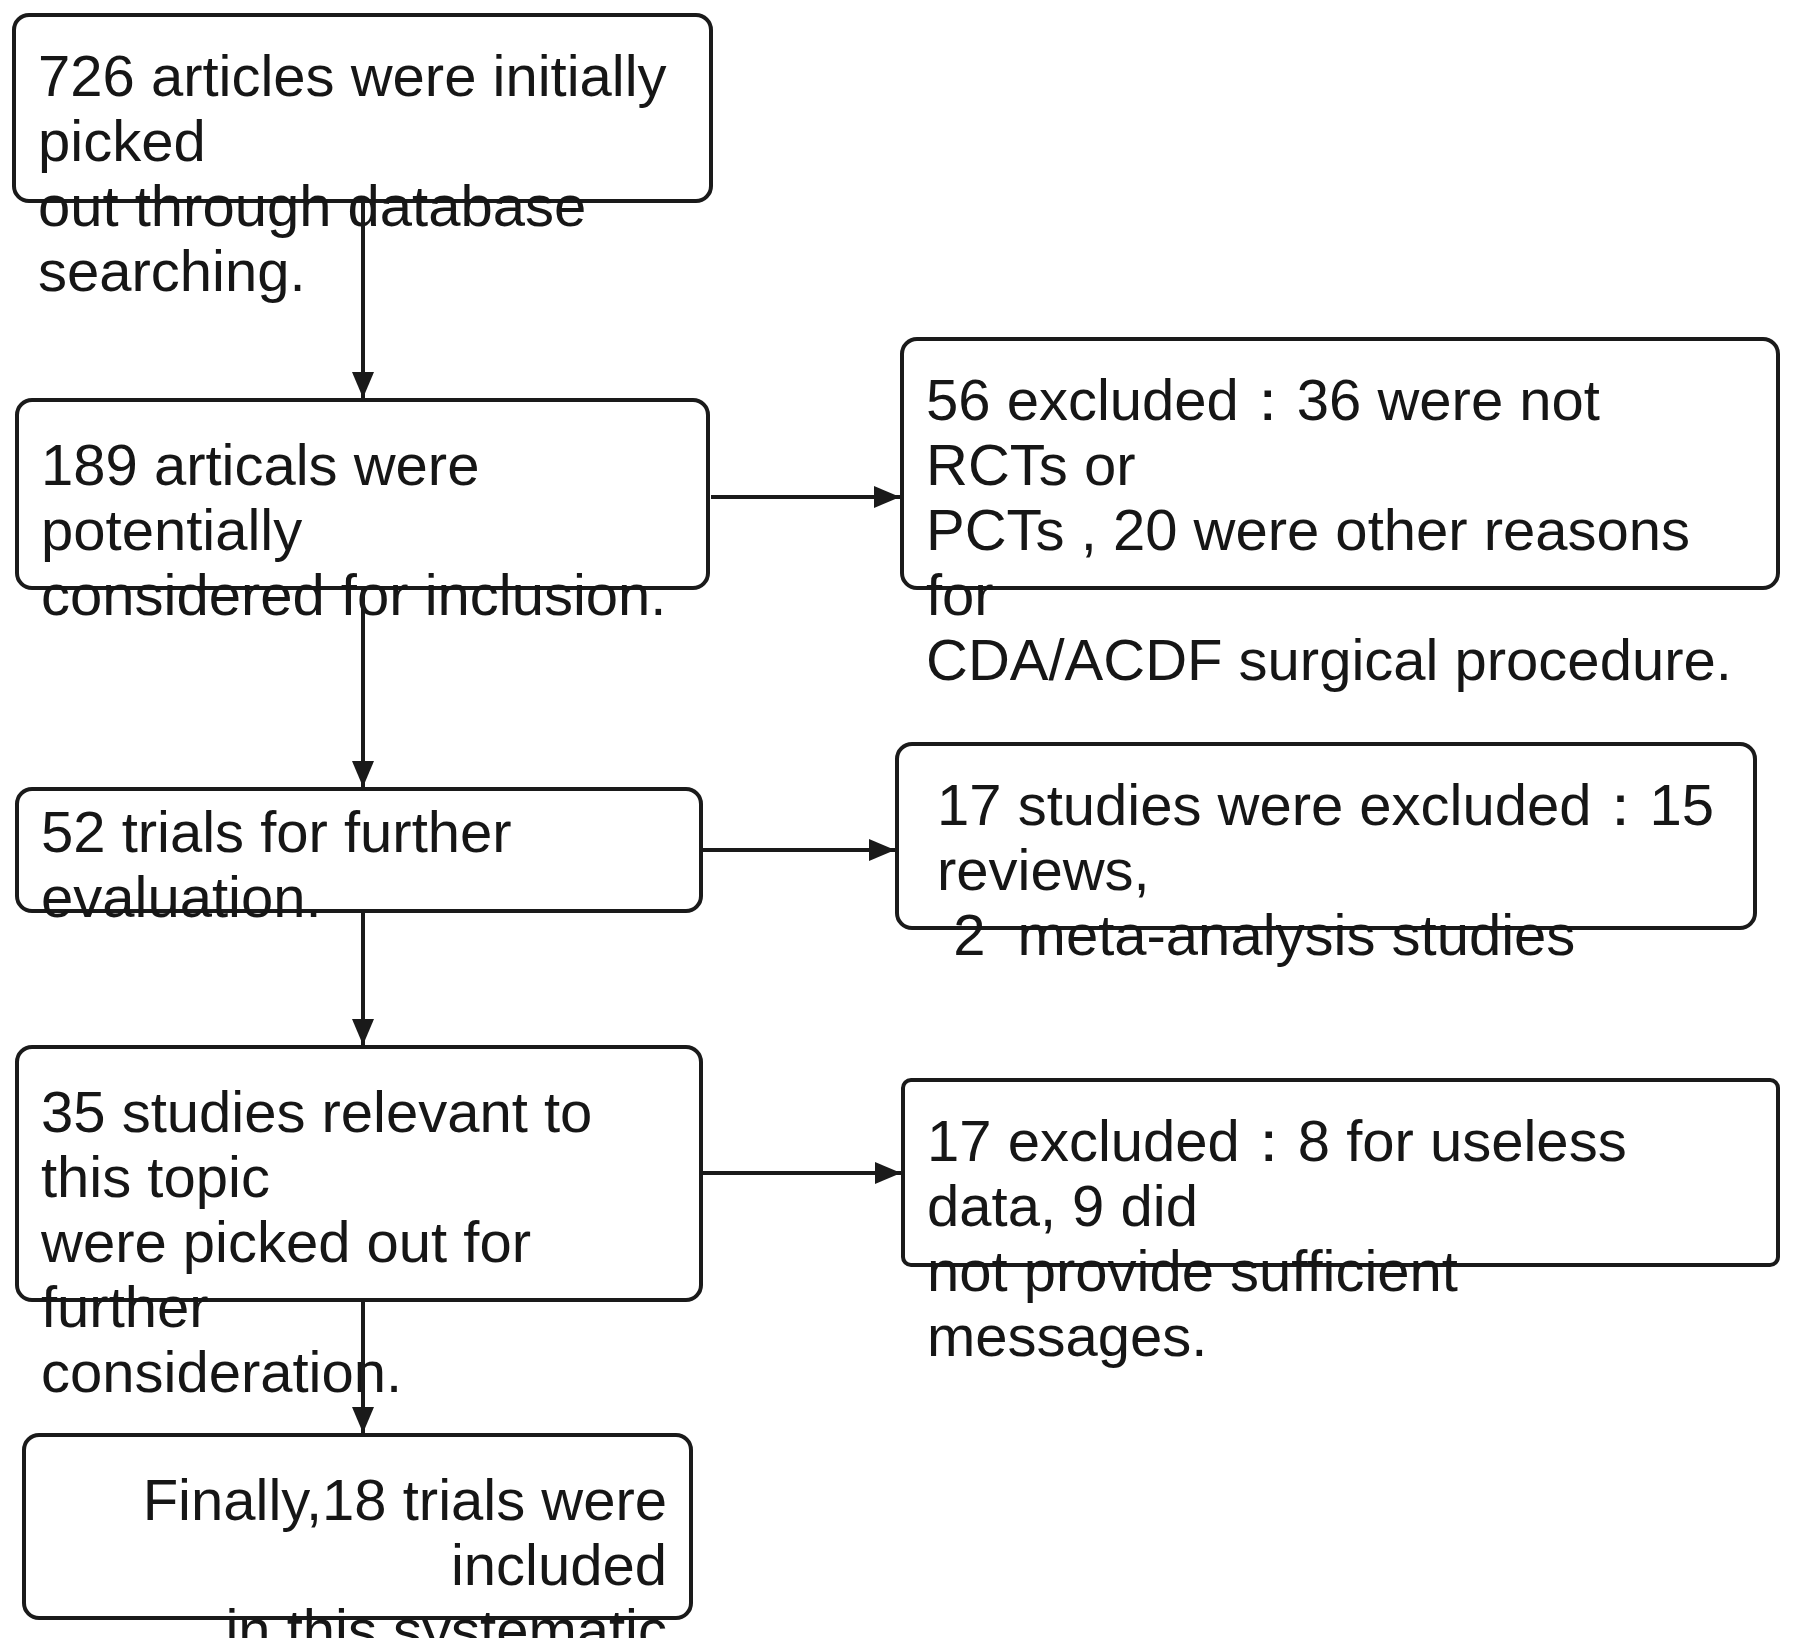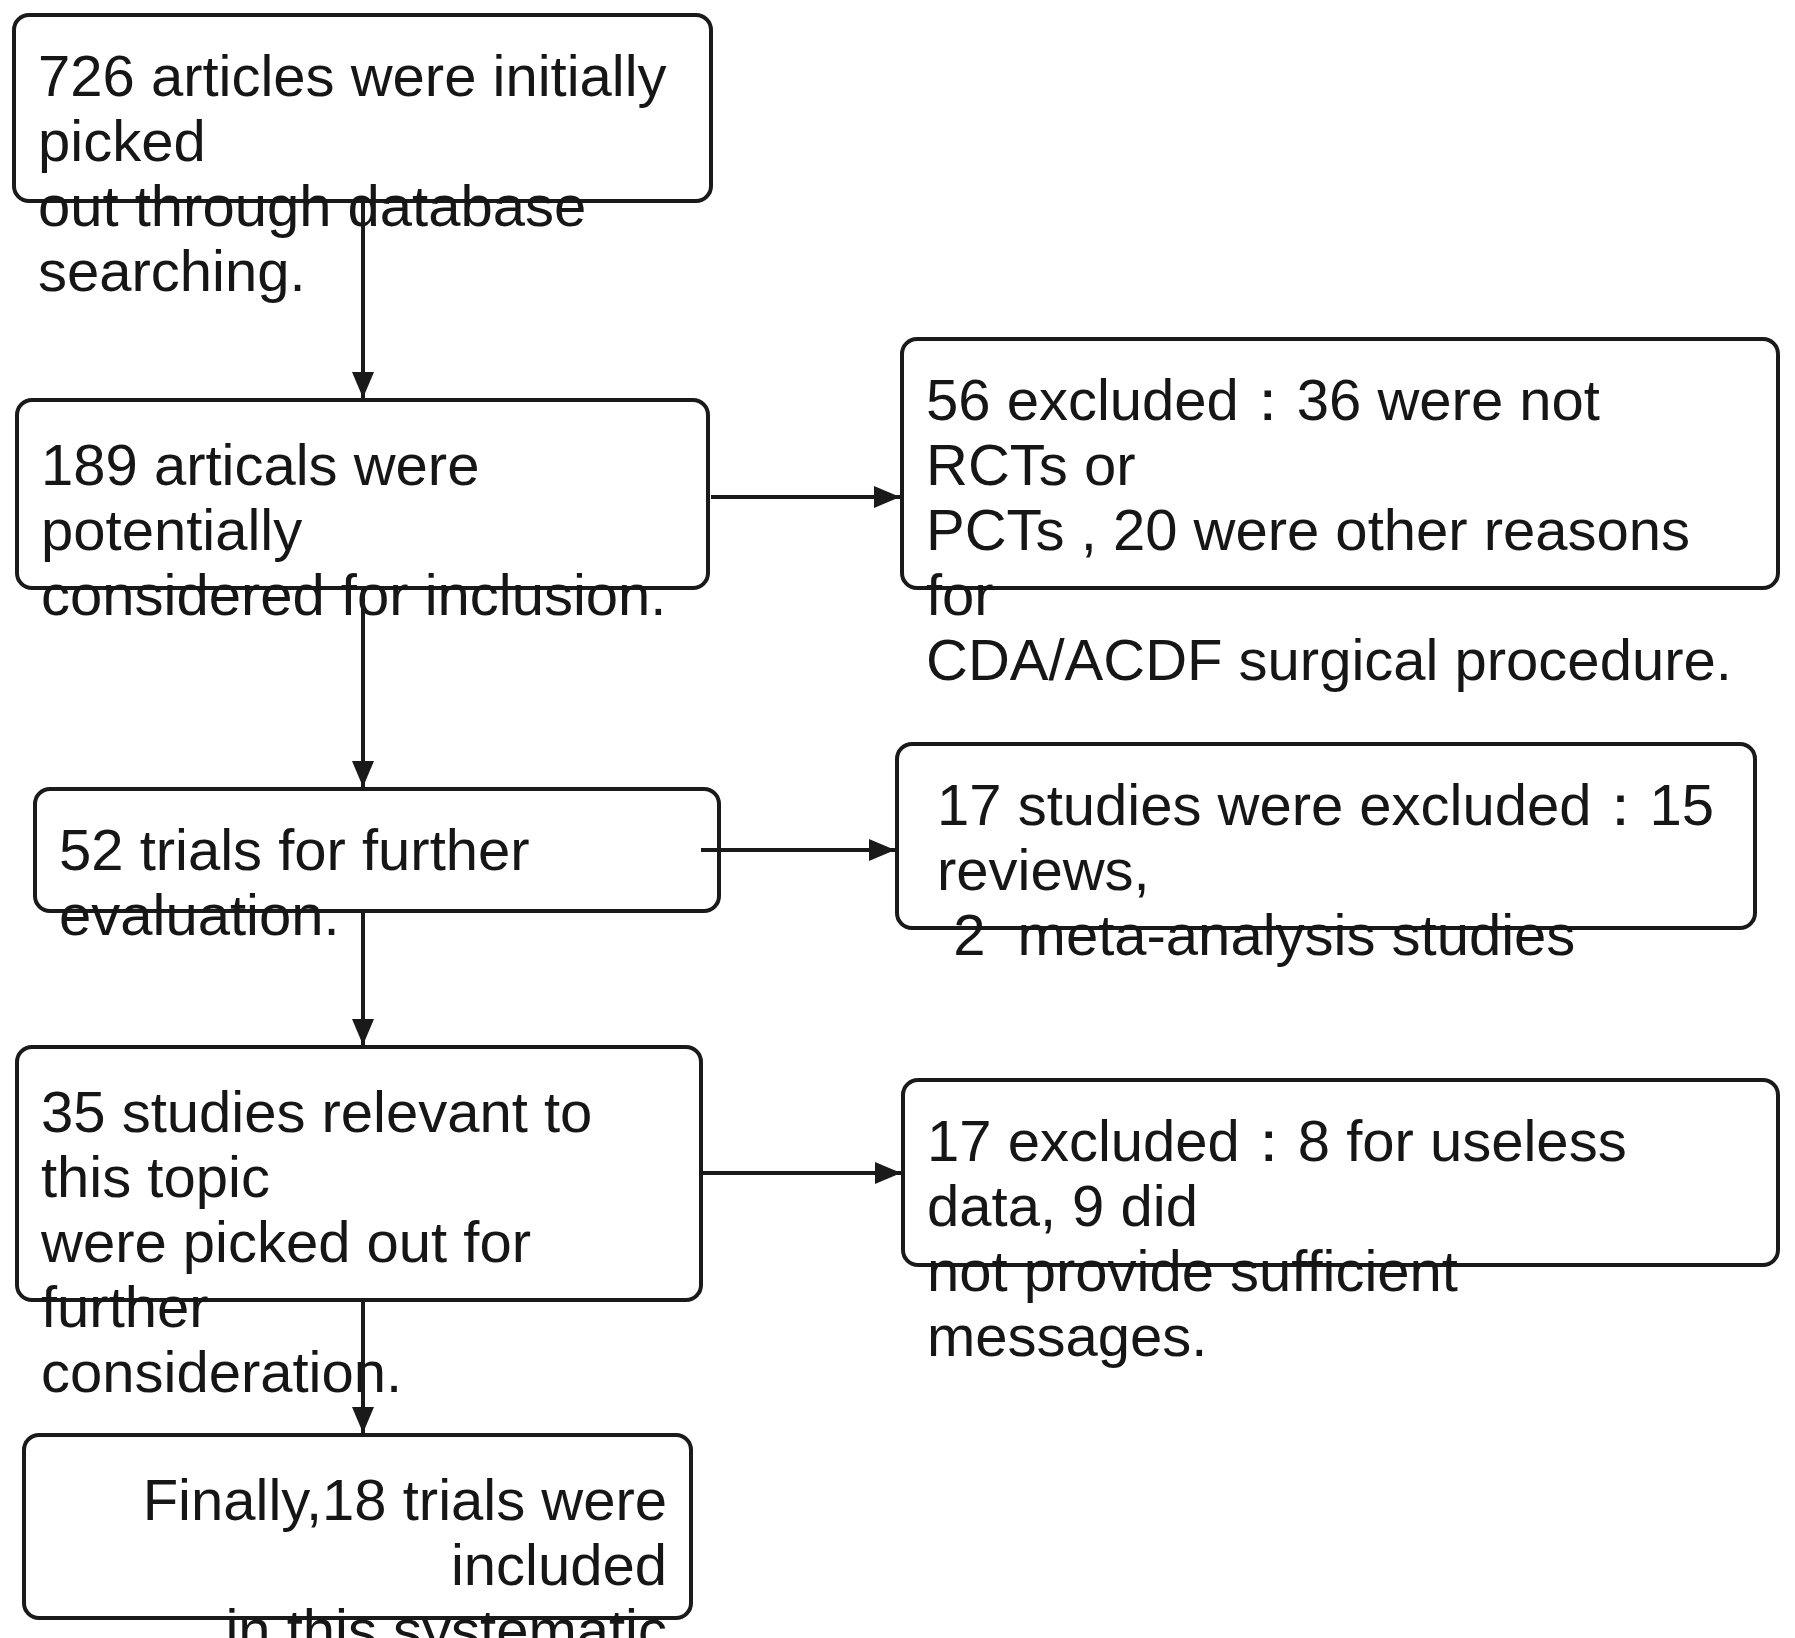--- a/index.html
+++ b/index.html
@@ -23,27 +23,27 @@
     border-radius: 17px;
     padding: 26px 22px;
     font-size: 58px;
     line-height: 65px;
     white-space: pre-wrap;
     color: #161616;
   }
   
   .b1 { left: 12px;  top: 13px;   width: 701px; height: 190px; }
   .b2 { left: 15px;  top: 398px;  width: 695px; height: 192px; padding-top: 30px; }
-  .b3 { left: 15px;  top: 787px;  width: 688px; height: 126px; padding-top: 26px; margin-left: 18px; }
+  .b3 { left: 15px;  top: 787px;  width: 688px; height: 126px; padding-top: 8px; }
   .b4 { left: 15px;  top: 1045px; width: 688px; height: 257px; padding-top: 30px; }
   .b5 { left: 22px;  top: 1433px; width: 671px; height: 187px; padding-top: 30px; text-align: right; }
   
   .s1 { left: 900px; top: 337px;  width: 880px; height: 253px; }
   .s2 { left: 895px; top: 742px;  width: 862px; height: 188px; padding-left: 38px; }
-  .s3 { left: 901px; top: 1078px; width: 879px; height: 189px; }
+  .s3 { left: 901px; top: 1078px; width: 879px; height: 189px; border-radius: 10px; }
 
   
   .varrow {
     position: absolute;
     width: 4px;
     background: #1a1a1a;
   }
   .varrow::after {
     content: "";
     position: absolute;

